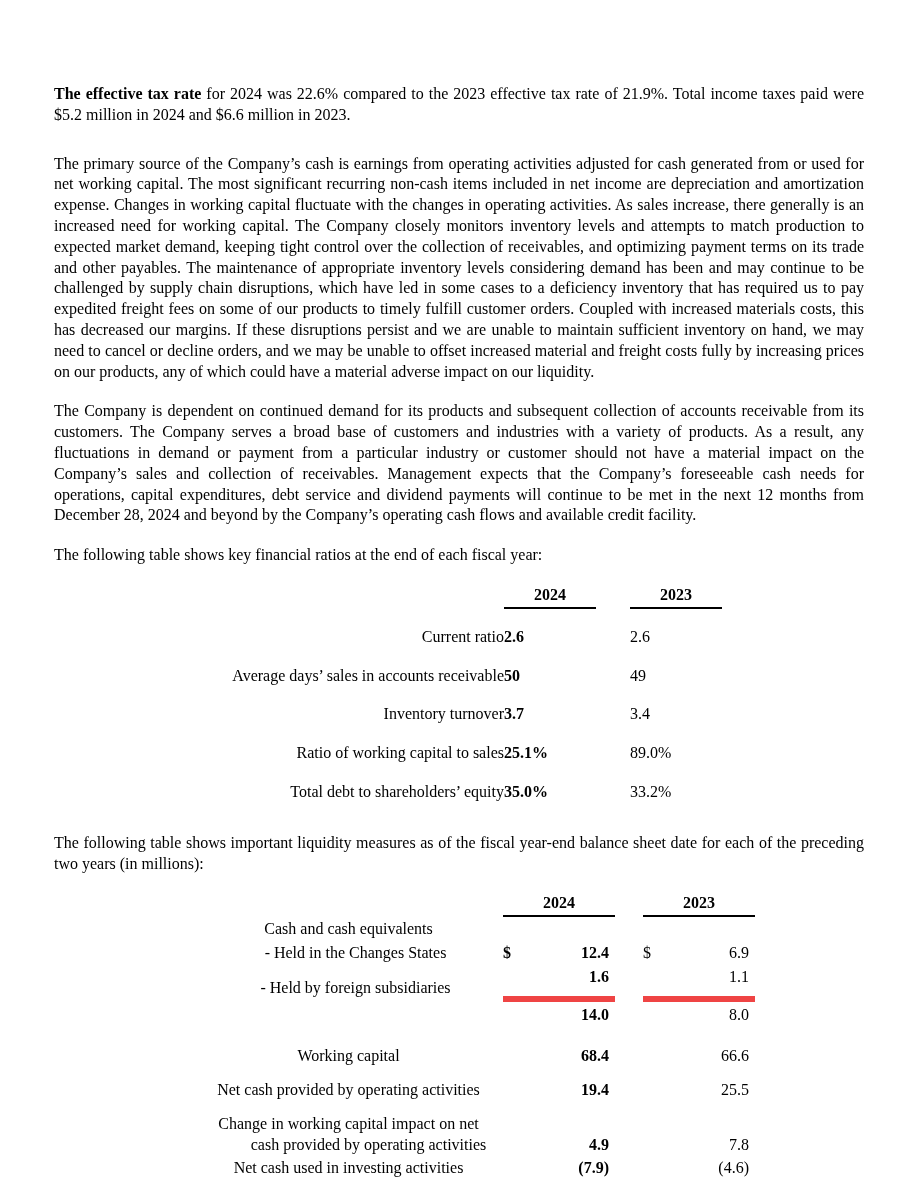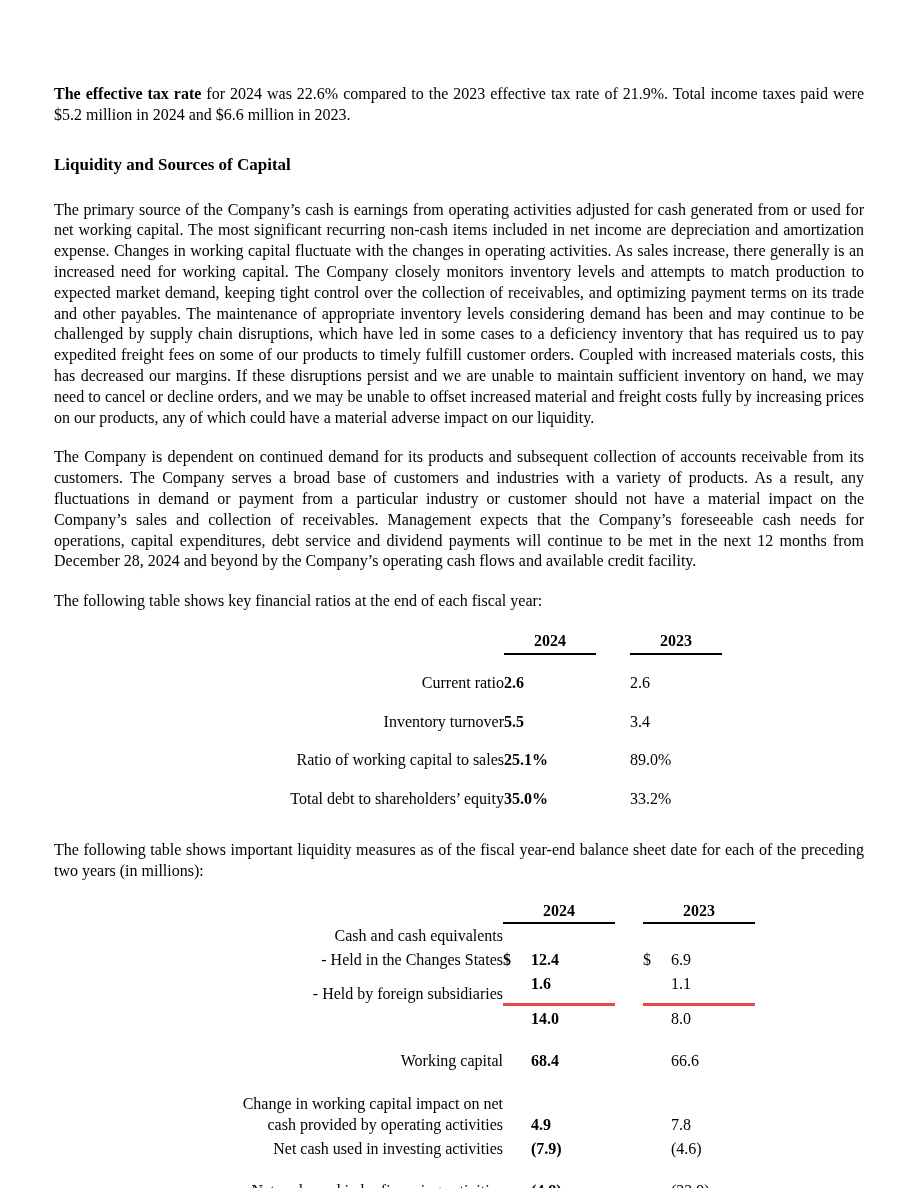--- a/index.html
+++ b/index.html
@@ -22,41 +22,40 @@
   .ratios{margin:4px 0 30px 150px;}
   .ratios .lbl{width:300px;text-align:right;font-weight:normal;}
   .ratios .vcol{width:76px;}
   .ratios .sp{width:34px;}
   .ratios th.vcol{font-weight:bold;text-align:center;border-bottom:2.5px solid #000;padding-bottom:1px;}
   .ratios td.vcol{text-align:left;padding-right:16px;padding-top:18px;}
   .ratios td.v24{font-weight:bold;}
 
   
   .liq{margin:10px 0 14px 140px;}
-  .liq .lbl{width:295px;text-align:right;}
+  .liq .lbl{width:295px;text-align:center;}
   .liq .cur{width:28px;text-align:left;}
-  .liq .val{width:78px;text-align:left;padding-right:6px;}
+  .liq .val{width:78px;text-align:right;padding-right:6px;}
   .liq .sp{width:28px;}
   .liq th.colhead{font-weight:bold;text-align:center;border-bottom:2.5px solid #000;padding-bottom:1px;}
   .liq td{padding-top:3px;}
   .liq td.v24{font-weight:bold;}
-  .liq tr.uline td.cur,.liq tr.uline td.val{border-bottom:3px solid #ef4444;padding-bottom:8px;}
+  .liq tr.uline td.cur,.liq tr.uline td.val{border-bottom:6px solid #ef4444;padding-bottom:8px;}
   .liq tr.spacer td{height:15px;border:none;}
   .liq tr.gap td{height:7px;}
   .ind1{padding-left:14px;}
   .ind2{padding-left:40px;}
 </style>
 </head>
 <body>
 
 <div class="page">
 
   <p class="tax-para"><span class="bold">The effective tax rate</span><span> for 2024 was 22.6% compared to the 2023 effective tax rate of 21.9%. Total income taxes paid were $5.2 million in 2024 and $6.6 million in 2023.</span></p>
 
-  <h2>Liquidity and Sources of Capital</h2>
 
   <p>The primary source of the Company’s cash is earnings from operating activities adjusted for cash generated from or used for net working capital. The most significant recurring non-cash items included in net income are depreciation and amortization expense. Changes in working capital fluctuate with the changes in operating activities. As sales increase, there generally is an increased need for working capital. The Company closely monitors inventory levels and attempts to match production to expected market demand, keeping tight control over the collection of receivables, and optimizing payment terms on its trade and other payables. The maintenance of appropriate inventory levels considering demand has been and may continue to be challenged by supply chain disruptions, which have led in some cases to a deficiency inventory that has required us to pay expedited freight fees on some of our products to timely fulfill customer orders. Coupled with increased materials costs, this has decreased our margins. If these disruptions persist and we are unable to maintain sufficient inventory on hand, we may need to cancel or decline orders, and we may be unable to offset increased material and freight costs fully by increasing prices on our products, any of which could have a material adverse impact on our liquidity.</p>
 
   <p>The Company is dependent on continued demand for its products and subsequent collection of accounts receivable from its customers. The Company serves a broad base of customers and industries with a variety of products. As a result, any fluctuations in demand or payment from a particular industry or customer should not have a material impact on the Company’s sales and collection of receivables. Management expects that the Company’s foreseeable cash needs for operations, capital expenditures, debt service and dividend payments will continue to be met in the next 12 months from December 28, 2024 and beyond by the Company’s operating cash flows and available credit facility.</p>
 
   <p>The following table shows key financial ratios at the end of each fiscal year:</p>
 
   <table class="ratios">
     <thead>
       <tr>
@@ -67,22 +66,28 @@
       </tr>
     </thead>
     <tbody>
       <tr>
         <td class="lbl">Current ratio</td>
         <td class="vcol v24">2.6</td>
         <td class="sp"></td>
         <td class="vcol">2.6</td>
       </tr>
       <tr>
+        <td class="lbl">Average days’ sales in accounts receivable</td>
+        <td class="vcol v24">50</td>
+        <td class="sp"></td>
+        <td class="vcol">49</td>
+      </tr>
+      <tr>
         <td class="lbl">Inventory turnover</td>
-        <td class="vcol v24">5.5</td>
+        <td class="vcol v24">3.7</td>
         <td class="sp"></td>
         <td class="vcol">3.4</td>
       </tr>
       <tr>
         <td class="lbl">Ratio of working capital to sales</td>
         <td class="vcol v24">25.1%</td>
         <td class="sp"></td>
         <td class="vcol">89.0%</td>
       </tr>
       <tr>
@@ -145,20 +150,28 @@
         <td class="lbl">Working capital</td>
         <td class="cur"></td>
         <td class="val v24">68.4</td>
         <td class="sp"></td>
         <td class="cur"></td>
         <td class="val">66.6</td>
       </tr>
       <tr class="gap">
           <td colspan="6"></td>
         </tr>
+      <tr>
+        <td class="lbl">Net cash provided by operating activities</td>
+        <td class="cur"></td>
+        <td class="val v24">19.4</td>
+        <td class="sp"></td>
+        <td class="cur"></td>
+        <td class="val">25.5</td>
+      </tr>
       <tr class="gap">
           <td colspan="6"></td>
         </tr>
       <tr>
         <td class="lbl">
           <div>Change in working capital impact on net</div>
           <div class="ind2">cash provided by operating activities</div>
         </td>
         <td class="cur"></td>
         <td class="val v24">4.9</td>

